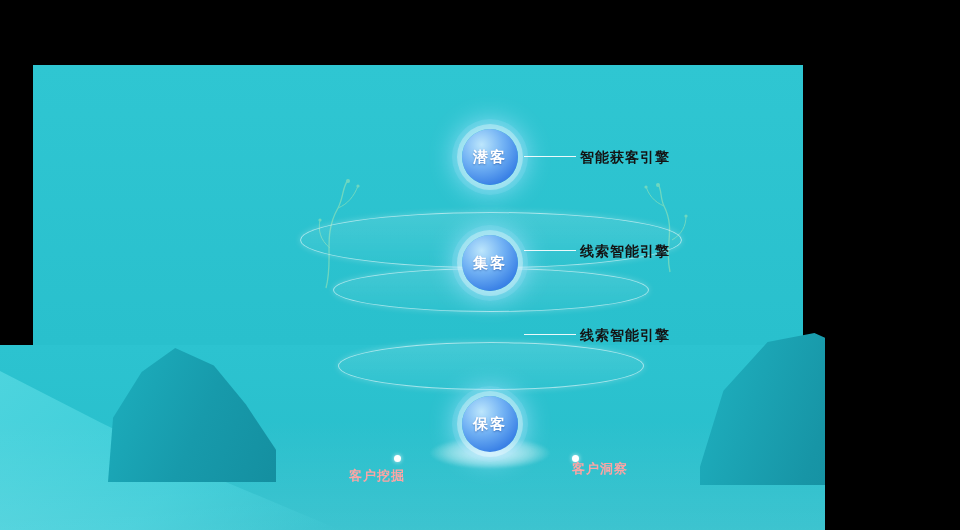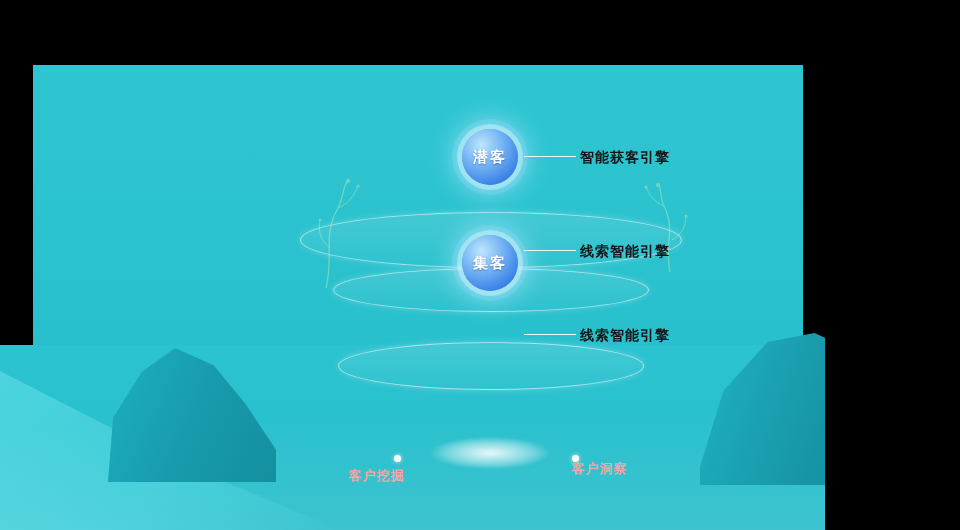--- a/index.html
+++ b/index.html
@@ -97,19 +97,22 @@
 
   <div class="sphere" style="left:462px;top:235px">
     <span class="sphere-label">集客</span>
   </div>
   <div class="connector" style="left:524px;top:250px"></div>
   <div class="engine-label" style="left:580px;top:243px">线索智能引擎</div>
 
   <div class="connector" style="left:524px;top:334px"></div>
   <div class="engine-label" style="left:580px;top:327px">线索智能引擎</div>
 
+  <div class="sphere" style="left:462px;top:396px">
+    <span class="sphere-label">保客</span>
+  </div>
 
   <div class="footer-dot" style="left:394px;top:455px"></div>
   <div class="footer-label" style="left:349px;top:467px">客户挖掘</div>
   <div class="footer-dot" style="left:572px;top:455px"></div>
   <div class="footer-label" style="left:572px;top:460px">客户洞察</div>
 
 </div>
 
 </body></html>

